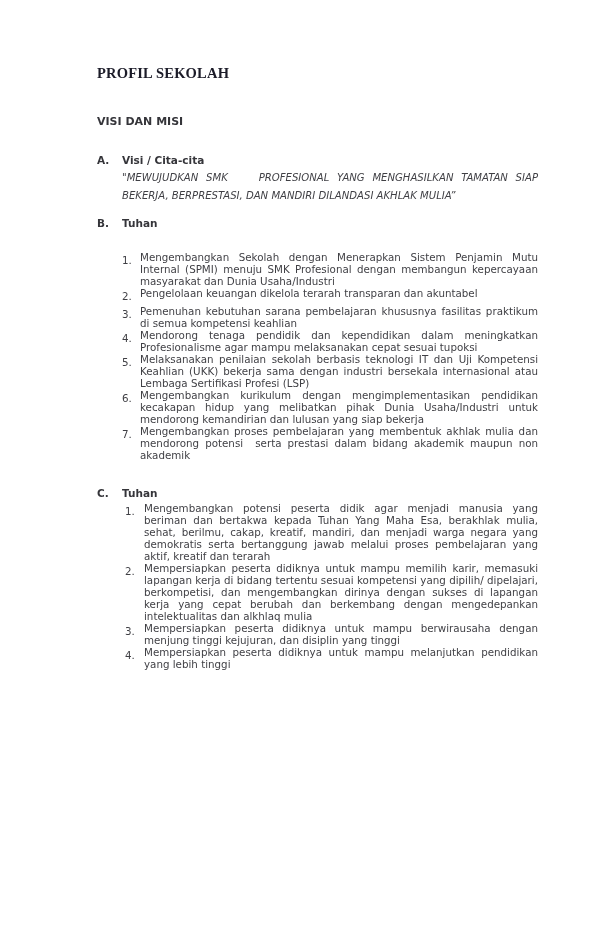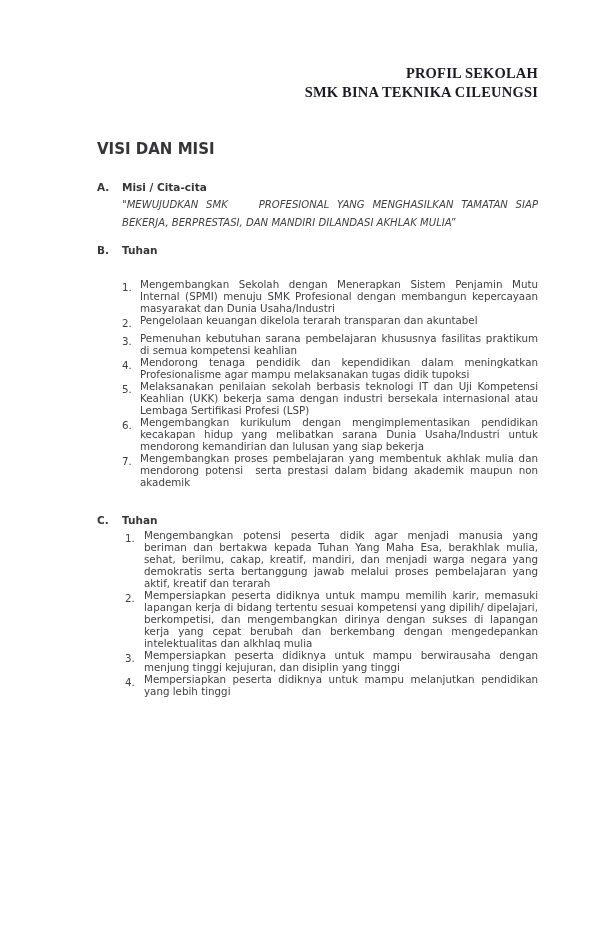--- a/index.html
+++ b/index.html
@@ -18,32 +18,32 @@
     color: #3f3f44;
   }
   .content {
     position: absolute;
     left: 97px;
     top: 0;
     width: 441px;
   }
   .doc-title {
     margin-top: 64px;
-    text-align: right;
+    text-align: left;
     font-family: "Liberation Serif", serif;
     font-weight: bold;
     font-size: 14.5px;
     line-height: 19px;
     color: #1b1b28;
     letter-spacing: 0.2px;
   }
   .main-heading {
-    margin-top: 38px;
+    margin-top: 30px;
     font-weight: bold;
-    font-size: 15px;
+    font-size: 11px;
     line-height: 18px;
     color: #35353a;
   }
   .sec-head {
     display: flex;
     font-weight: bold;
     font-size: 10.5px;
     line-height: 18px;
     color: #35353a;
   }
@@ -76,29 +76,28 @@
   }
 </style>
 </head>
 <body>
 
 <div class="page">
   <div class="content">
 
     <div class="doc-title">
       <div>PROFIL SEKOLAH</div>
-      <div>SMK BINA TEKNIKA CILEUNGSI</div>
     </div>
 
     <div class="main-heading">VISI DAN MISI</div>
 
     <div class="section sec-a">
       <div class="sec-head">
         <span class="sec-label">A.</span>
-        <span class="sec-title">Misi / Cita-cita</span>
+        <span class="sec-title">Visi / Cita-cita</span>
       </div>
       <div class="quote">"MEWUJUDKAN SMK&nbsp;&nbsp;&nbsp; PROFESIONAL YANG MENGHASILKAN TAMATAN SIAP BEKERJA, BERPRESTASI, DAN MANDIRI DILANDASI AKHLAK MULIA”</div>
     </div>
 
     <div class="section sec-b">
       <div class="sec-head">
         <span class="sec-label">B.</span>
         <span class="sec-title">Tuhan</span>
       </div>
       <div class="olist list-b">
@@ -109,29 +108,29 @@
         <div class="li">
           <span class="num">2.</span>
           <span class="txt">Pengelolaan keuangan dikelola terarah transparan dan akuntabel</span>
         </div>
         <div class="li">
           <span class="num">3.</span>
           <span class="txt">Pemenuhan kebutuhan sarana pembelajaran khususnya fasilitas praktikum di semua kompetensi keahlian</span>
         </div>
         <div class="li">
           <span class="num">4.</span>
-          <span class="txt">Mendorong tenaga pendidik dan kependidikan dalam meningkatkan Profesionalisme agar mampu melaksanakan tugas didik tupoksi</span>
+          <span class="txt">Mendorong tenaga pendidik dan kependidikan dalam meningkatkan Profesionalisme agar mampu melaksanakan cepat sesuai tupoksi</span>
         </div>
         <div class="li">
           <span class="num">5.</span>
           <span class="txt">Melaksanakan penilaian sekolah berbasis teknologi IT dan Uji Kompetensi Keahlian (UKK) bekerja sama dengan industri bersekala internasional atau Lembaga Sertifikasi Profesi (LSP)</span>
         </div>
         <div class="li">
           <span class="num">6.</span>
-          <span class="txt">Mengembangkan kurikulum dengan mengimplementasikan pendidikan kecakapan hidup yang melibatkan sarana Dunia Usaha/Industri untuk mendorong kemandirian dan lulusan yang siap bekerja</span>
+          <span class="txt">Mengembangkan kurikulum dengan mengimplementasikan pendidikan kecakapan hidup yang melibatkan pihak Dunia Usaha/Industri untuk mendorong kemandirian dan lulusan yang siap bekerja</span>
         </div>
         <div class="li">
           <span class="num">7.</span>
           <span class="txt">Mengembangkan proses pembelajaran yang membentuk akhlak mulia dan mendorong potensi&nbsp; serta prestasi dalam bidang akademik maupun non akademik</span>
         </div>
       </div>
     </div>
 
     <div class="section sec-c">
       <div class="sec-head">

